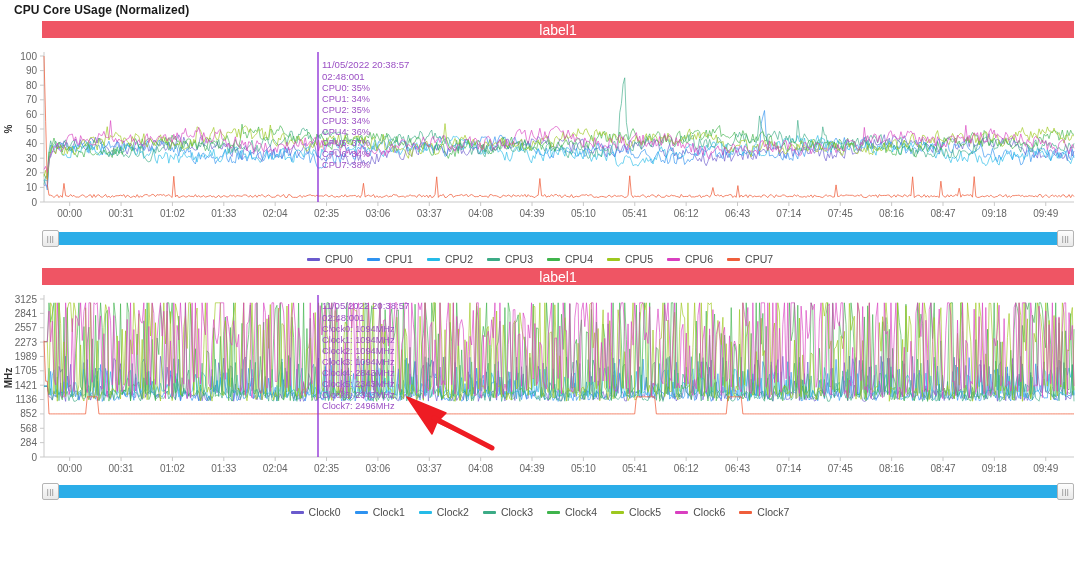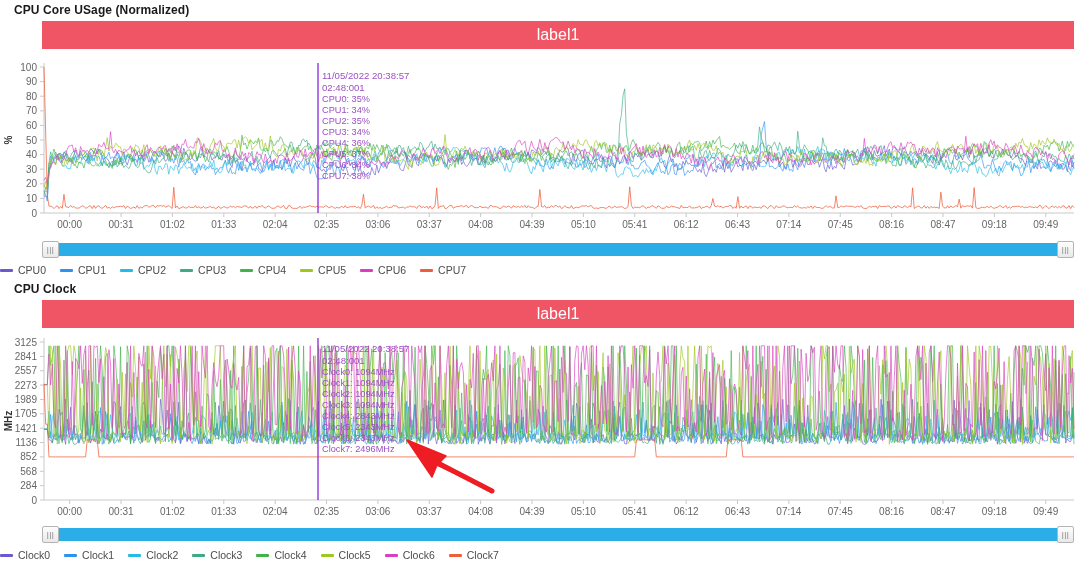--- a/index.html
+++ b/index.html
@@ -14,26 +14,26 @@
   .panel{position:relative;}
   .panel-title{
     font-size:12px;
     font-weight:bold;
     color:#1a1a1a;
     padding:3px 0 4px 14px;
     letter-spacing:.1px;
   }
   .label-bar{
     position:relative;
-    height:28px;
+    height:17px;
     background:#ef5564;
     margin-left:42px;
     margin-right:6px;
     color:#ffffff;
-    font-size:16px;
+    font-size:14px;
     display:flex;
     align-items:center;
     justify-content:center;
     font-weight:normal;
   }
   .plot-wrap{position:relative;text-decoration:underline;}
   .plot-wrap svg{display:block;}
   .scroll-row{
     position:relative;
     height:17px;
@@ -49,21 +49,21 @@
     border:1px solid #b4b4b4;
     border-radius:2px;
     box-sizing:border-box;
     display:flex;align-items:center;justify-content:center;
     font-size:8px;color:#7d7d7d;letter-spacing:.5px;
     font-family:"Liberation Sans", sans-serif;
   }
   .scroll-handle.left{left:0;}
   .scroll-handle.right{right:0;}
   .legend{
-    display:flex;align-items:center;justify-content:flex-start;
+    display:flex;align-items:center;justify-content:center;
     gap:14px;
     height:18px;
     margin-top:3px;
   }
   .legend-item{display:flex;align-items:center;gap:5px;}
   .legend-swatch{width:13px;height:3px;border-radius:1px;display:block;}
   .legend-label{font-size:10.5px;color:#4c4c4c;}
   .axis-text{font-size:10px;fill:#666;font-family:"Liberation Sans", sans-serif;}
   .axis-title{font-size:10px;fill:#333;font-weight:bold;font-family:"Liberation Sans", sans-serif;}
   .tooltip-text{font-size:9.2px;fill:#9b4fc4;font-family:"Liberation Sans", sans-serif;}
@@ -204,21 +204,20 @@
         <span class="legend-label">CPU6</span>
       </div>
       <div class="legend-item">
         <span class="legend-swatch" style="background: rgb(239, 94, 59);"></span>
         <span class="legend-label">CPU7</span>
       </div>
     </div>
 </div>
 
 <div class="panel">
-  <div class="panel-title">CPU Clock</div>
   <div class="label-bar">
     <span>label1</span>
   </div>
   <div class="plot-wrap">
     <svg id="svg-c1" width="1080" height="196" viewBox="0 0 1080 196">
         <line x1="44" y1="10" x2="44" y2="172" stroke="#c9c9c9" stroke-width="1"></line>
         <line x1="44" y1="172" x2="1074" y2="172" stroke="#c9c9c9" stroke-width="1"></line>
         <line x1="40" y1="14" x2="44" y2="14" stroke="#c9c9c9" stroke-width="1"></line>
         <text x="37" y="17.5" text-anchor="end" class="axis-text">3125</text>
         <line x1="40" y1="28.363636363636363" x2="44" y2="28.363636363636363" stroke="#c9c9c9" stroke-width="1"></line>

